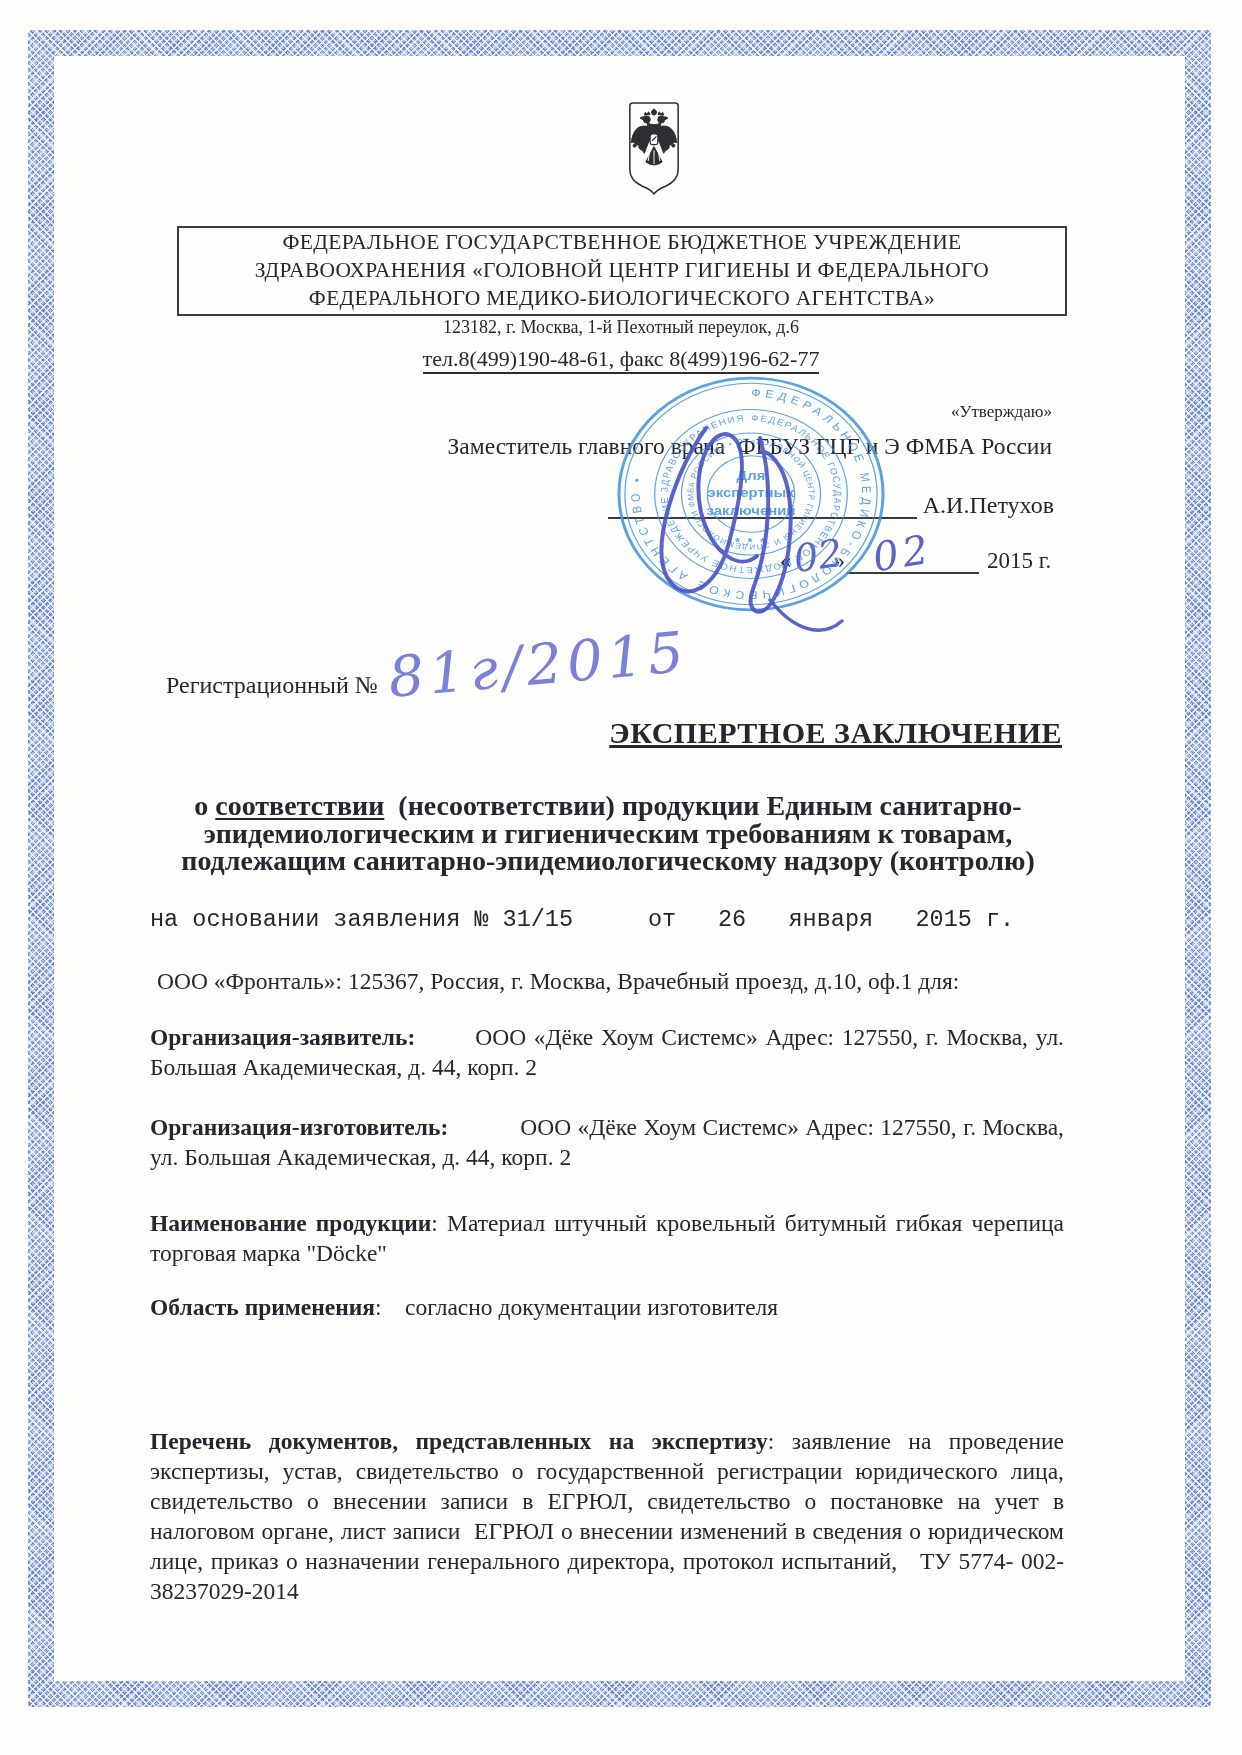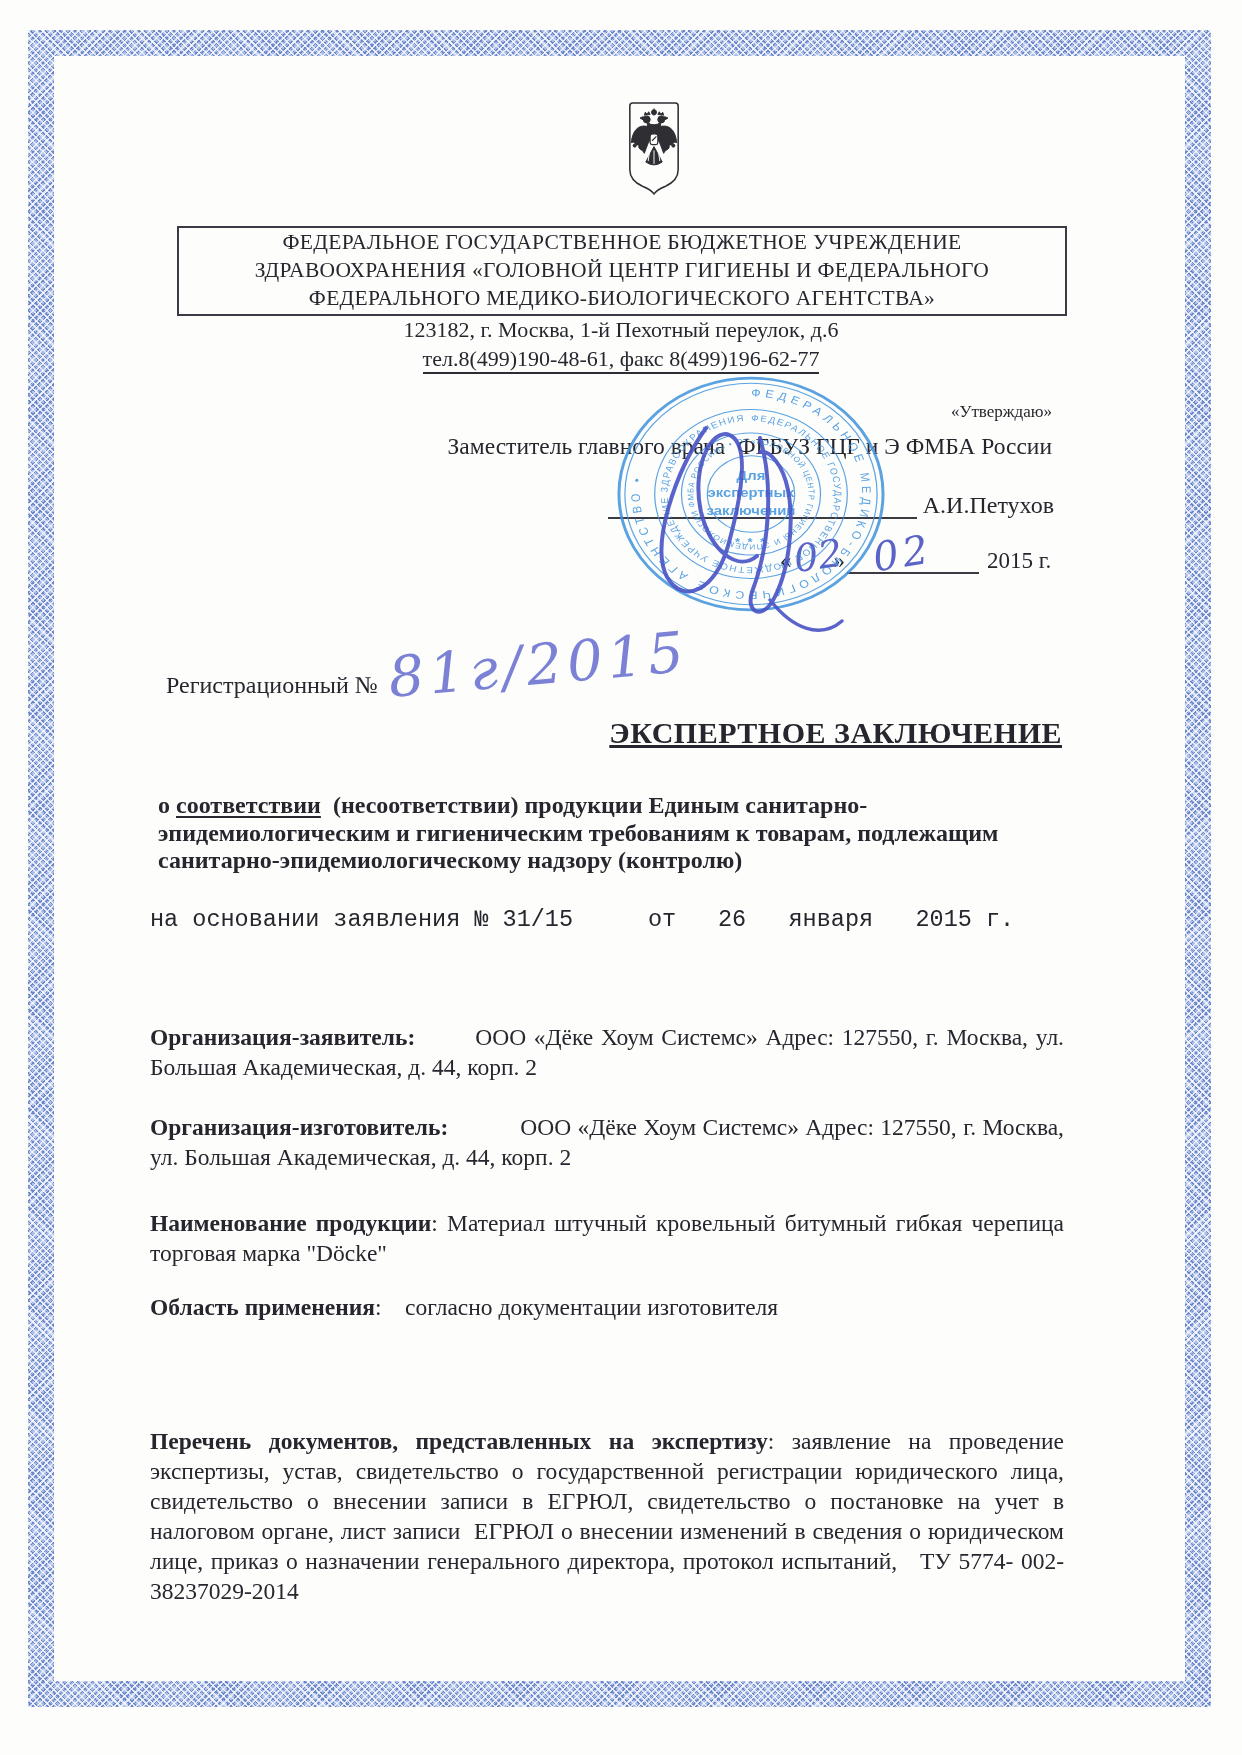--- a/index.html
+++ b/index.html
@@ -11,41 +11,41 @@
     background-image:
       repeating-linear-gradient(45deg, rgba(255,255,255,.75) 0 1.5px, rgba(255,255,255,0) 1.5px 5px),
       repeating-linear-gradient(-45deg, rgba(255,255,255,.75) 0 1.5px, rgba(255,255,255,0) 1.5px 5px),
       repeating-linear-gradient(45deg, #6d89cb 0 1px, rgba(0,0,0,0) 1px 3.5px),
       repeating-linear-gradient(-45deg, #6d89cb 0 1px, rgba(0,0,0,0) 1px 3.5px);}
   .frame-hole{position:absolute;left:26px;top:26px;right:26px;bottom:26px;background:#fdfdfc;}
   .emblem{position:absolute;left:625px;top:100px;width:58px;height:97px;}
   .org-box{position:absolute;left:177px;top:226px;width:886px;height:86px;border:2px solid #3a3a44;
     display:flex;flex-direction:column;justify-content:flex-start;text-align:center;
     font-size:21.5px;line-height:28px;letter-spacing:.3px;}
-  .addr{position:absolute;left:177px;top:317px;width:888px;text-align:center;font-size:22px;}
+  .addr{position:absolute;left:177px;top:317px;width:888px;text-align:center;font-size:18px;}
   .phone{position:absolute;left:177px;top:346px;width:888px;text-align:center;font-size:22px;}
   .phone span{border-bottom:2px solid #2d2d36;padding-bottom:1px;}
   .approve-word{position:absolute;right:190px;top:402px;font-size:17px;}
   .approver-title{position:absolute;right:190px;top:433px;font-size:23.5px;white-space:nowrap;}
   .sig-row{position:absolute;left:608px;top:492px;width:446px;display:flex;align-items:flex-end;font-size:24px;}
   .sig-line{flex:1;height:24px;border-bottom:2px solid #3a3a42;margin-right:6px;}
   .date-row{position:absolute;left:780px;top:544px;display:flex;align-items:flex-end;font-size:23px;}
   .day-slot{display:inline-block;width:42px;position:relative;height:28px;}
   .date-line{display:inline-block;width:132px;height:28px;border-bottom:2px solid #3a3a42;
     position:relative;margin:0 8px 0 2px;}
   .hand{font-family:"DejaVu Serif",serif;font-style:italic;color:#5a63c6;}
   .hand-day{position:absolute;left:2px;top:-12px;font-size:38px;transform:rotate(-8deg);}
   .hand-month{position:absolute;left:26px;top:-14px;font-size:40px;transform:rotate(-9deg);letter-spacing:4px;}
   .reg-label{position:absolute;left:166px;top:672px;font-size:24px;}
   .reg-hand{position:absolute;left:388px;top:632px;font-size:56px;letter-spacing:5px;
     color:#7b82d6;transform:rotate(-5deg);}
   .doc-title{position:absolute;left:150px;top:716px;width:912px;text-align:right;
     font-weight:bold;font-size:30px;letter-spacing:.5px;text-decoration:underline;}
-  .doc-subtitle{position:absolute;left:158px;top:792px;width:900px;text-align:left;
-    font-weight:bold;font-size:24px;line-height:27.5px;}
+  .doc-subtitle{position:absolute;left:158px;top:792px;width:900px;text-align:center;
+    font-weight:bold;font-size:28px;line-height:27.5px;}
   .u{text-decoration:underline;text-underline-offset:3px;}
   .basis-row{position:absolute;left:150px;top:906px;width:912px;font-size:23.5px;font-family:Liberation Mono, monospace;}
   .basis-ot{position:absolute;left:498px;top:0;}
   .basis-date{position:absolute;left:568px;top:0;}
   .p{position:absolute;left:150px;width:914px;font-size:23.5px;line-height:30px;text-align:justify;}
   .p b{font-weight:bold;}
   .gap{display:inline-block;}
   .g1{width:60px;}
   .g2{width:72px;}
   .applicant{top:966px;left:157px;text-align:left;}
@@ -160,20 +160,21 @@
   <div class="doc-subtitle">
     <span>о </span><span class="u">соответствии</span><span>&nbsp; (несоответствии) продукции Единым санитарно-эпидемиологическим и гигиеническим требованиям к товарам, подлежащим санитарно-эпидемиологическому надзору (контролю)</span>
   </div>
 
   <div class="basis-row">
     <span>на основании заявления № 31/15</span>
     <span class="basis-ot">от</span>
     <span class="basis-date">26&nbsp;&nbsp; января&nbsp;&nbsp; 2015 г.</span>
   </div>
 
+  <div class="p applicant">ООО «Фронталь»: 125367, Россия, г. Москва, Врачебный проезд, д.10, оф.1 для:</div>
 
   <div class="p f1">
     <b>Организация-заявитель:</b><span class="gap g1"></span><span>ООО «Дёке Хоум Системс» Адрес: 127550, г. Москва, ул. Большая Академическая, д. 44, корп. 2</span>
   </div>
 
   <div class="p f2">
     <b>Организация-изготовитель:</b><span class="gap g2"></span><span>ООО «Дёке Хоум Системс» Адрес: 127550, г. Москва, ул. Большая Академическая, д. 44, корп. 2</span>
   </div>
 
   <div class="p f3">

